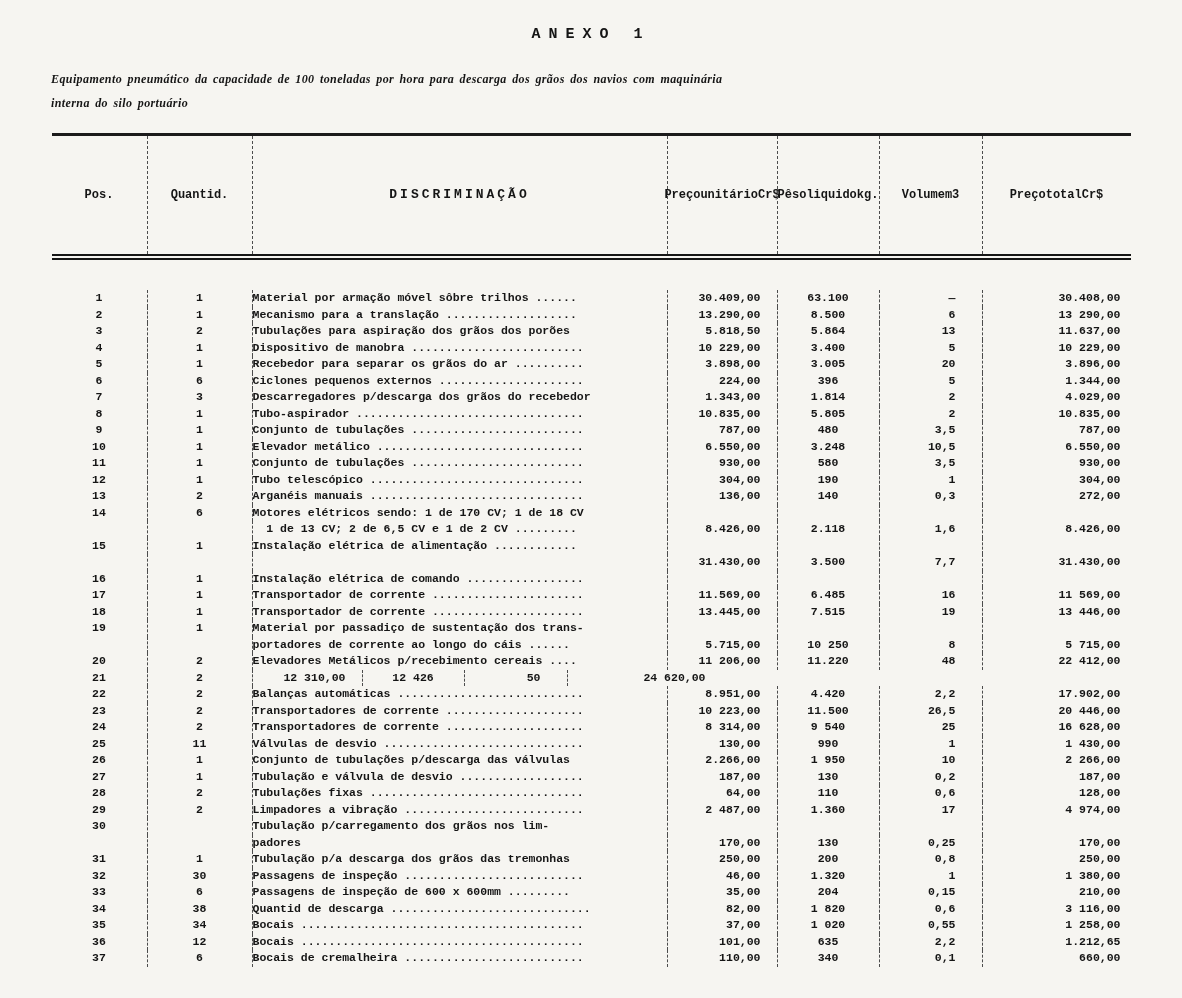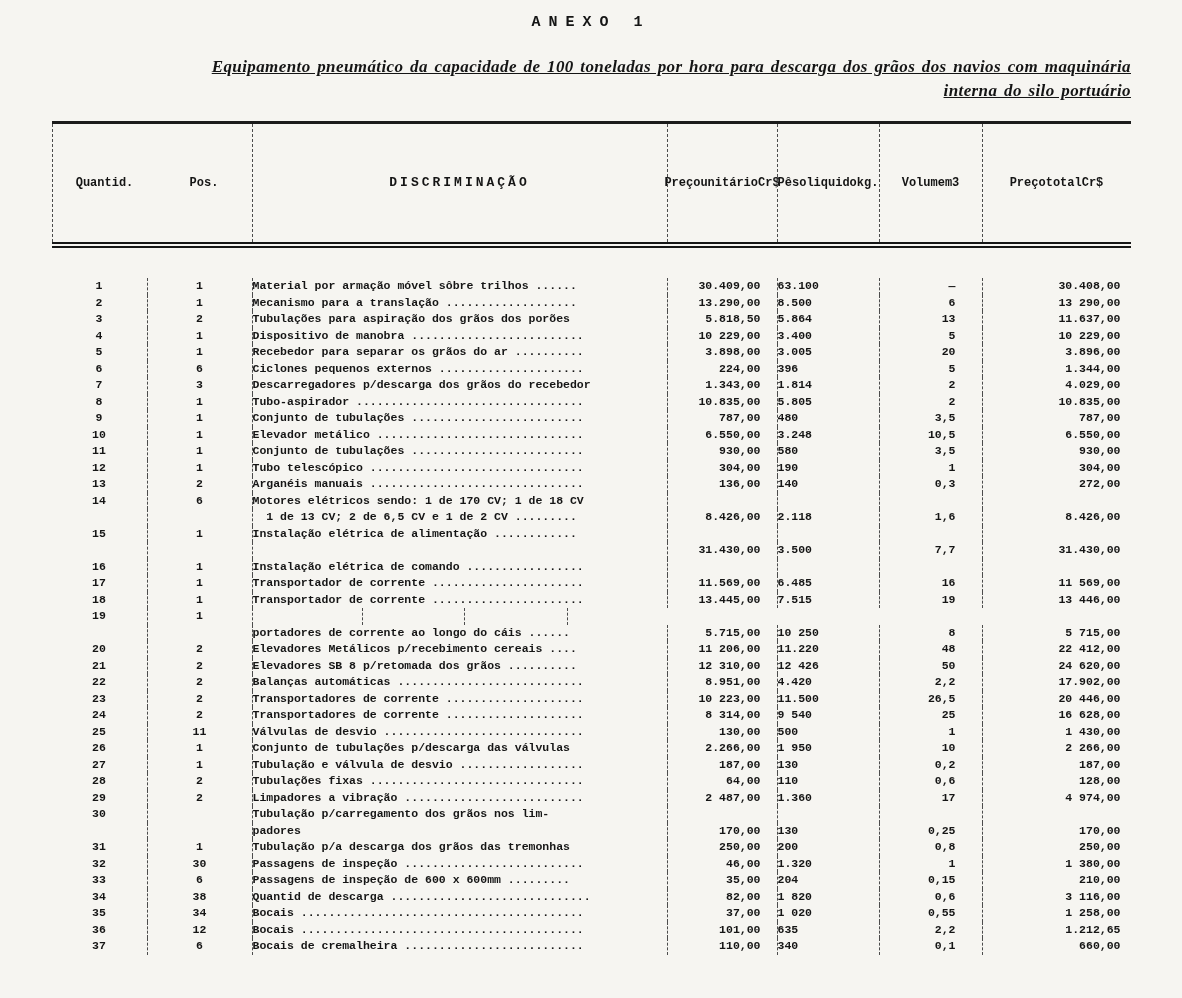--- a/index.html
+++ b/index.html
@@ -8,37 +8,36 @@
     width:1182px; height:998px;
     background:#f6f5f1;
     font-family:"Liberation Mono","DejaVu Sans Mono",monospace;
     color:#151515;
     overflow:hidden;
     position:relative;
     box-shadow:0 0 6px rgba(0,0,0,.25);
   }
   .title {
     text-align:center;
-    padding-top:14px;
+    padding-top:26px;
     font-size:15px;
     font-weight:bold;
     letter-spacing:8px;
   }
   .subtitle {
     margin:24px auto 0;
     width:1080px;
-    text-align:right;
+    text-align:left;
     font-family:"Liberation Serif","DejaVu Serif",serif;
     font-style:italic;
     font-weight:bold;
-    font-size:17px;
+    font-size:12px;
     line-height:24px;
     letter-spacing:.4px;
     word-spacing:2px;
-    text-decoration:underline;
   }
   .tableArea { margin:18px auto 0; width:1079px; }
   .topRule { border-top:3px solid #1b1b1b; }
   .thead { display:flex; height:118px; }
   .hcell {
     display:flex; flex-direction:row;
     justify-content:center; align-items:center;
     height:100%;
     font-size:12px; font-weight:bold;
     line-height:16px;
@@ -58,21 +57,21 @@
     overflow:hidden;
   }
   
   .w-pos{width:95px} .w-qty{width:105px} .w-desc{width:415px}
   .w-unit{width:110px} .w-weight{width:102px} .w-vol{width:103px} .w-total{width:149px}
   
   .b-pos{text-align:center}
   .b-qty{text-align:center}
   .b-desc{text-align:left; }
   .b-unit{text-align:right; padding-right:16px}
-  .b-weight{text-align:left; padding-right:0}
+  .b-weight{text-align:center; padding-right:0}
   .b-vol{text-align:right; padding-right:26px}
   .b-total{text-align:right; padding-right:10px}
   
   .vline{border-left:1px dashed #4c4c4c}
 </style>
 </head>
 <body>
 
 <div class="page">
 
@@ -81,25 +80,25 @@
   <div class="subtitle">
     <div>Equipamento pneumático da capacidade de 100 toneladas por hora para descarga dos grãos dos navios com maquinária</div>
     <div>interna do silo portuário</div>
   </div>
 
   <div class="tableArea">
 
     <div class="topRule"></div>
 
     <div class="thead">
+      <div class="hcell w-pos">
+        <div>Pos.</div>
+      </div>
       <div class="hcell w-qty vline">
         <div>Quantid.</div>
-      </div>
-      <div class="hcell w-pos">
-        <div>Pos.</div>
       </div>
       <div class="hcell w-desc vline">
         <div class="hdesc">DISCRIMINAÇÃO</div>
       </div>
       <div class="hcell w-unit vline">
         <div>Preço</div>
         <div>unitário</div>
         <div>Cr$</div>
       </div>
       <div class="hcell w-weight vline">
@@ -298,20 +297,21 @@
           <div class="cell w-qty b-qty vline">1</div>
           <div class="cell w-desc b-desc vline">Transportador de corrente ......................</div>
           <div class="cell w-unit b-unit vline">13.445,00</div>
           <div class="cell w-weight b-weight vline">7.515</div>
           <div class="cell w-vol b-vol vline">19</div>
           <div class="cell w-total b-total vline">13 446,00</div>
         </div>
         <div class="trow">
           <div class="cell w-pos b-pos">19</div>
           <div class="cell w-qty b-qty vline">1</div>
+          <div class="cell w-desc b-desc vline">Material por passadiço de sustentação dos trans-</div>
           <div class="cell w-unit b-unit vline"></div>
           <div class="cell w-weight b-weight vline"></div>
           <div class="cell w-vol b-vol vline"></div>
           <div class="cell w-total b-total vline"></div>
         </div>
         <div class="trow">
           <div class="cell w-pos b-pos"></div>
           <div class="cell w-qty b-qty vline"></div>
           <div class="cell w-desc b-desc vline">portadores de corrente ao longo do cáis ......</div>
           <div class="cell w-unit b-unit vline">5.715,00</div>
@@ -324,21 +324,20 @@
           <div class="cell w-qty b-qty vline">2</div>
           <div class="cell w-desc b-desc vline">Elevadores Metálicos p/recebimento cereais ....</div>
           <div class="cell w-unit b-unit vline">11 206,00</div>
           <div class="cell w-weight b-weight vline">11.220</div>
           <div class="cell w-vol b-vol vline">48</div>
           <div class="cell w-total b-total vline">22 412,00</div>
         </div>
         <div class="trow">
           <div class="cell w-pos b-pos">21</div>
           <div class="cell w-qty b-qty vline">2</div>
-          <div class="cell w-desc b-desc vline">Elevadores SB 8 p/retomada dos grãos ..........</div>
           <div class="cell w-unit b-unit vline">12 310,00</div>
           <div class="cell w-weight b-weight vline">12 426</div>
           <div class="cell w-vol b-vol vline">50</div>
           <div class="cell w-total b-total vline">24 620,00</div>
         </div>
         <div class="trow">
           <div class="cell w-pos b-pos">22</div>
           <div class="cell w-qty b-qty vline">2</div>
           <div class="cell w-desc b-desc vline">Balanças automáticas ...........................</div>
           <div class="cell w-unit b-unit vline">8.951,00</div>
@@ -362,21 +361,21 @@
           <div class="cell w-unit b-unit vline">8 314,00</div>
           <div class="cell w-weight b-weight vline">9 540</div>
           <div class="cell w-vol b-vol vline">25</div>
           <div class="cell w-total b-total vline">16 628,00</div>
         </div>
         <div class="trow">
           <div class="cell w-pos b-pos">25</div>
           <div class="cell w-qty b-qty vline">11</div>
           <div class="cell w-desc b-desc vline">Válvulas de desvio .............................</div>
           <div class="cell w-unit b-unit vline">130,00</div>
-          <div class="cell w-weight b-weight vline">500</div>
+          <div class="cell w-weight b-weight vline">990</div>
           <div class="cell w-vol b-vol vline">1</div>
           <div class="cell w-total b-total vline">1 430,00</div>
         </div>
         <div class="trow">
           <div class="cell w-pos b-pos">26</div>
           <div class="cell w-qty b-qty vline">1</div>
           <div class="cell w-desc b-desc vline">Conjunto de tubulações p/descarga das válvulas</div>
           <div class="cell w-unit b-unit vline">2.266,00</div>
           <div class="cell w-weight b-weight vline">1 950</div>
           <div class="cell w-vol b-vol vline">10</div>

